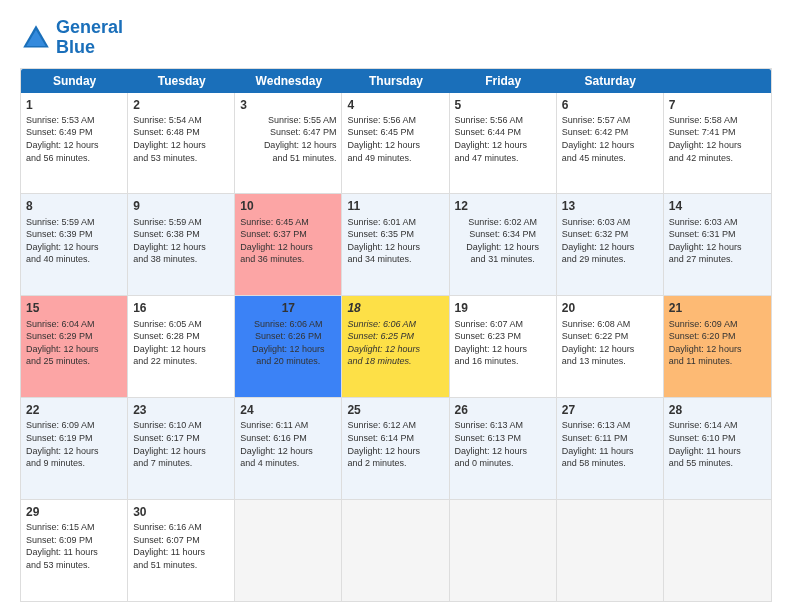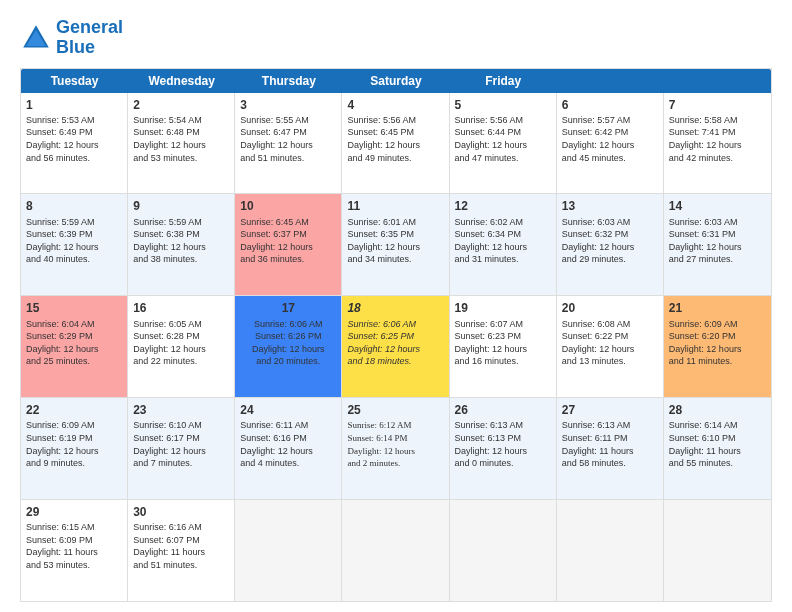--- a/index.html
+++ b/index.html
@@ -138,45 +138,46 @@
       </div>
     </div>
     <div class="title-block">
       <div class="month-title"></div>
       <div class="location"></div>
     </div>
   </div>
 
   <div class="calendar outer-border">
     <div class="cal-header">
+      <div class="cal-header-cell">Sunday</div>
       <div class="cal-header-cell">Tuesday</div>
       <div class="cal-header-cell">Wednesday</div>
       <div class="cal-header-cell">Thursday</div>
+      <div class="cal-header-cell">Friday</div>
       <div class="cal-header-cell">Saturday</div>
-      <div class="cal-header-cell">Friday</div>
     </div>
     <div class="cal-body" id="cal-body">
     <div class="cal-row" style="background: rgb(255, 255, 255);">
           <div class="cal-cell" style="background: rgb(255, 255, 255);">
             <span class="day-num">1</span>
             <div class="day-info" style="white-space: pre-line;">Sunrise: 5:53 AM
 Sunset: 6:49 PM
 Daylight: 12 hours
 and 56 minutes.</div>
           </div>
           <div class="cal-cell" style="background: rgb(255, 255, 255);">
             <span class="day-num">2</span>
             <div class="day-info" style="white-space: pre-line;">Sunrise: 5:54 AM
 Sunset: 6:48 PM
 Daylight: 12 hours
 and 53 minutes.</div>
           </div>
           <div class="cal-cell" style="background: rgb(255, 255, 255);">
             <span class="day-num">3</span>
-            <div class="day-info" style="white-space: pre-line;">Sunrise: 5:55 AM
+            <div class="day-info" style="white-space: pre-line; text-align: right;">Sunrise: 5:55 AM
 Sunset: 6:47 PM
 Daylight: 12 hours
 and 51 minutes.</div>
           </div>
           <div class="cal-cell" style="background: rgb(255, 255, 255);">
             <span class="day-num">4</span>
             <div class="day-info" style="white-space: pre-line;">Sunrise: 5:56 AM
 Sunset: 6:45 PM
 Daylight: 12 hours
 and 49 minutes.</div>
@@ -227,21 +228,21 @@
           </div>
           <div class="cal-cell" style="background: rgb(238, 244, 251);">
             <span class="day-num">11</span>
             <div class="day-info" style="white-space: pre-line;">Sunrise: 6:01 AM
 Sunset: 6:35 PM
 Daylight: 12 hours
 and 34 minutes.</div>
           </div>
           <div class="cal-cell" style="background: rgb(238, 244, 251);">
             <span class="day-num">12</span>
-            <div class="day-info" style="white-space: pre-line;">Sunrise: 6:02 AM
+            <div class="day-info" style="white-space: pre-line; text-align: center;">Sunrise: 6:02 AM
 Sunset: 6:34 PM
 Daylight: 12 hours
 and 31 minutes.</div>
           </div>
           <div class="cal-cell" style="background: rgb(238, 244, 251);">
             <span class="day-num">13</span>
             <div class="day-info" style="white-space: pre-line;">Sunrise: 6:03 AM
 Sunset: 6:32 PM
 Daylight: 12 hours
 and 29 minutes.</div>
@@ -322,21 +323,21 @@
           </div>
           <div class="cal-cell" style="background: rgb(238, 244, 251);">
             <span class="day-num">24</span>
             <div class="day-info" style="white-space: pre-line;">Sunrise: 6:11 AM
 Sunset: 6:16 PM
 Daylight: 12 hours
 and 4 minutes.</div>
           </div>
           <div class="cal-cell" style="background: rgb(238, 244, 251);">
             <span class="day-num">25</span>
-            <div class="day-info" style="white-space: pre-line; font-family: Liberation Serif, serif;">Sunrise: 6:12 AM
+            <div class="day-info" style="white-space: pre-line;">Sunrise: 6:12 AM
 Sunset: 6:14 PM
 Daylight: 12 hours
 and 2 minutes.</div>
           </div>
           <div class="cal-cell" style="background: rgb(238, 244, 251);">
             <span class="day-num">26</span>
             <div class="day-info" style="white-space: pre-line;">Sunrise: 6:13 AM
 Sunset: 6:13 PM
 Daylight: 12 hours
 and 0 minutes.</div>

